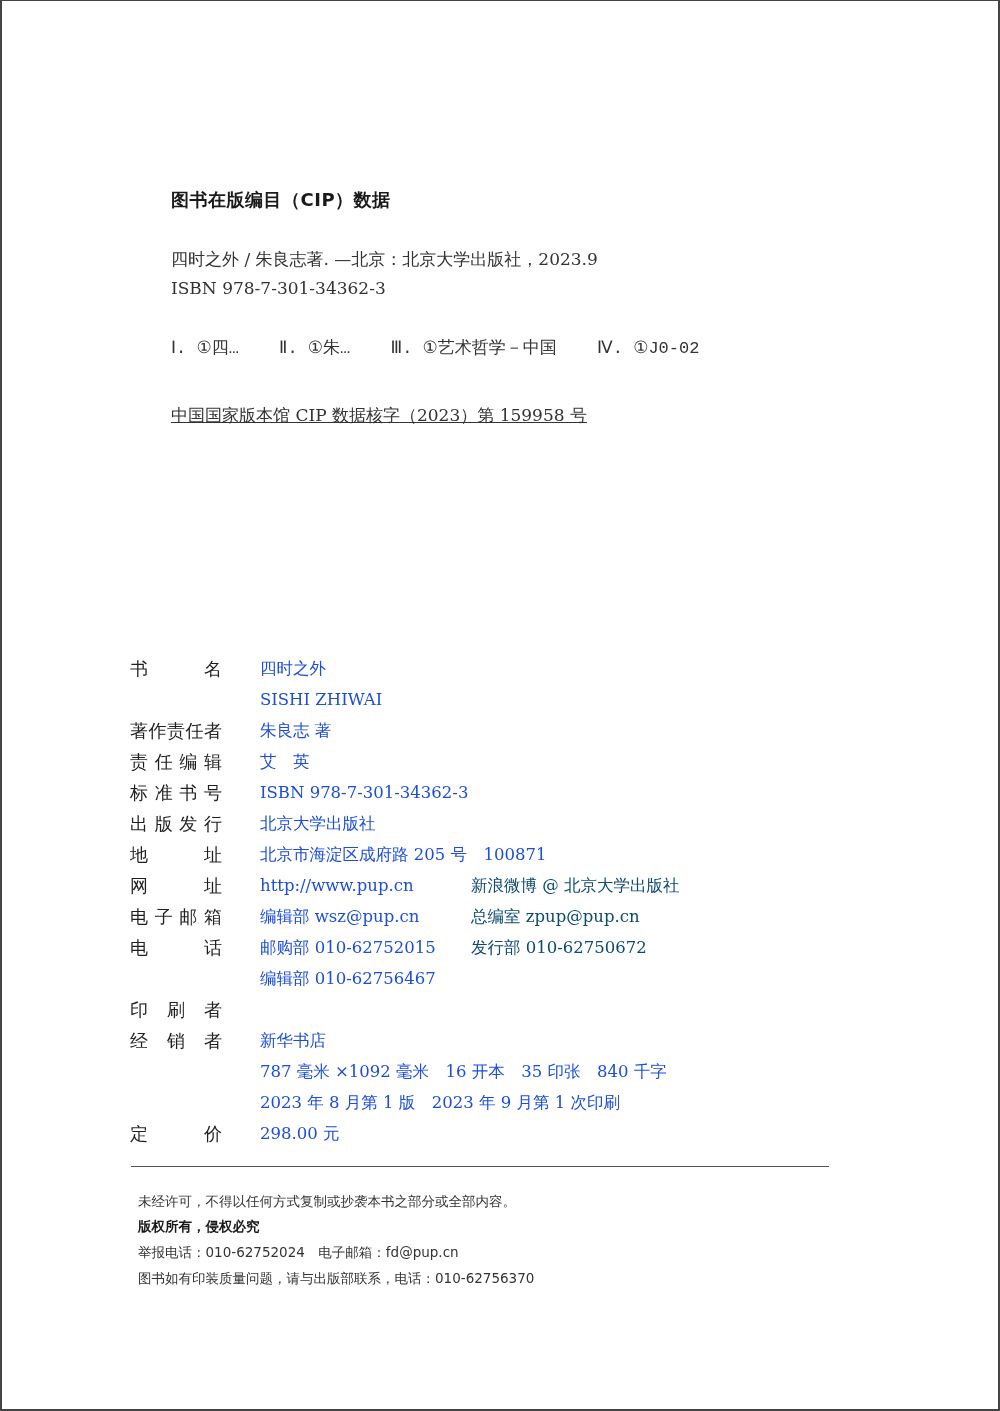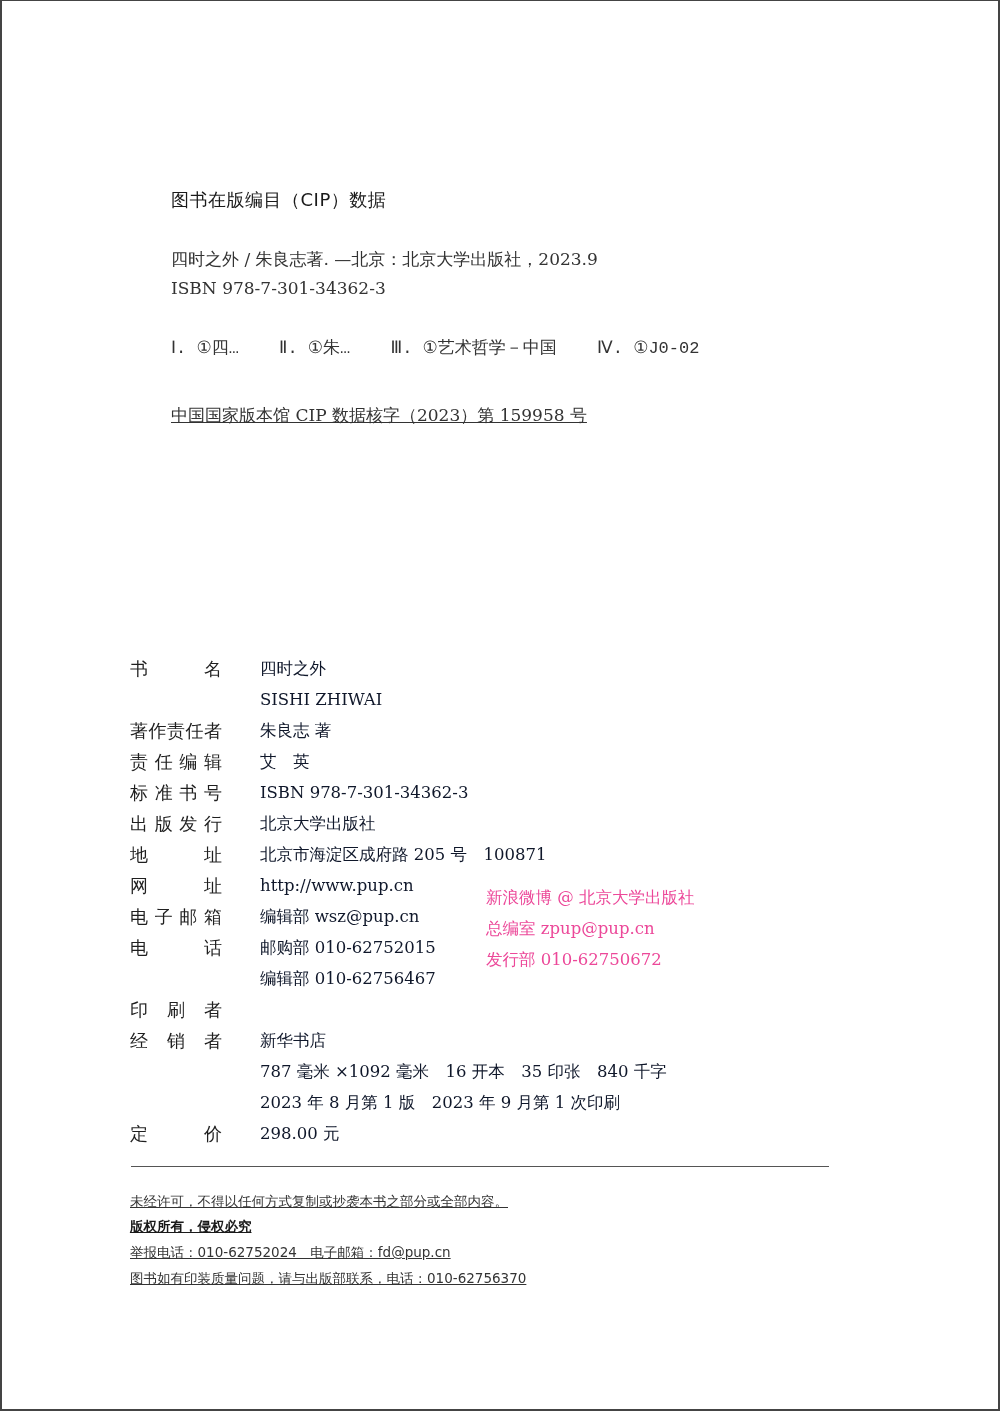--- a/index.html
+++ b/index.html
@@ -17,21 +17,21 @@
       box-sizing: border-box;
       border-top: 1px solid #444;
       border-left: 2px solid #444;
       border-right: 2px solid #444;
       border-bottom: 2px solid #444;
     }
     
     .cip { position: absolute; left: 171px; top: 186px; }
     .cip-title {
       font-family: "DejaVu Sans", "Liberation Sans", sans-serif;
-      font-size: 18px; font-weight: normal; color: #1a1a1a;
+      font-size: 18px; font-weight: bold; color: #1a1a1a;
       height: 28px; line-height: 28px; letter-spacing: 0.5px;
     }
     .cip-line {
       font-size: 17px; color: #333; white-space: nowrap;
       position: absolute; left: 0; margin-top: 19px;
     }
     .cip-class span { margin-right: 30px; }
     .cip-class span:last-child { margin-right: 0; }
 
     
@@ -40,36 +40,36 @@
     .label {
       position: absolute; left: 0; top: 0;
       width: 92px;
       font-family: "DejaVu Sans", "Liberation Sans", sans-serif;
       font-weight: normal; font-size: 18px; color: #1f1f1f;
       text-align: justify; text-align-last: justify;
       line-height: 28px;
     }
     .val {
       position: absolute; left: 130px; top: 0;
-      font-size: 16.5px; color: #0f172a; line-height: 28px;
+      font-size: 16.5px; color: #1d4ed8; line-height: 28px;
     }
     .val2 {
-      position: absolute; left: 356px; top: 0;
-      font-size: 16.5px; color: #ec4899; line-height: 28px; margin-top: 12px;
+      position: absolute; left: 341px; top: 0;
+      font-size: 16.5px; color: #0c4a6e; line-height: 28px;
     }
     .divider {
       position: absolute; left: 131px; top: 1166px;
       width: 698px; height: 0; border-top: 1.5px solid #555;
     }
     
     .notes { position: absolute; left: 130px; top: 1190px; }
     .note {
-      position: absolute; left: 0;
+      position: absolute; left: 8px;
       font-family: "DejaVu Sans", "Liberation Sans", sans-serif;
-      font-size: 13.5px; color: #333; white-space: nowrap; line-height: 22px; text-decoration: underline;
+      font-size: 13.5px; color: #333; white-space: nowrap; line-height: 22px;
     }
     .note.bold { font-weight: bold; color: #1a1a1a; }
   </style>
 </head>
 <body>
 
 <div class="page-frame"></div>
 
 <div class="cip">
   <div class="cip-title">图书在版编目（CIP）数据</div>

